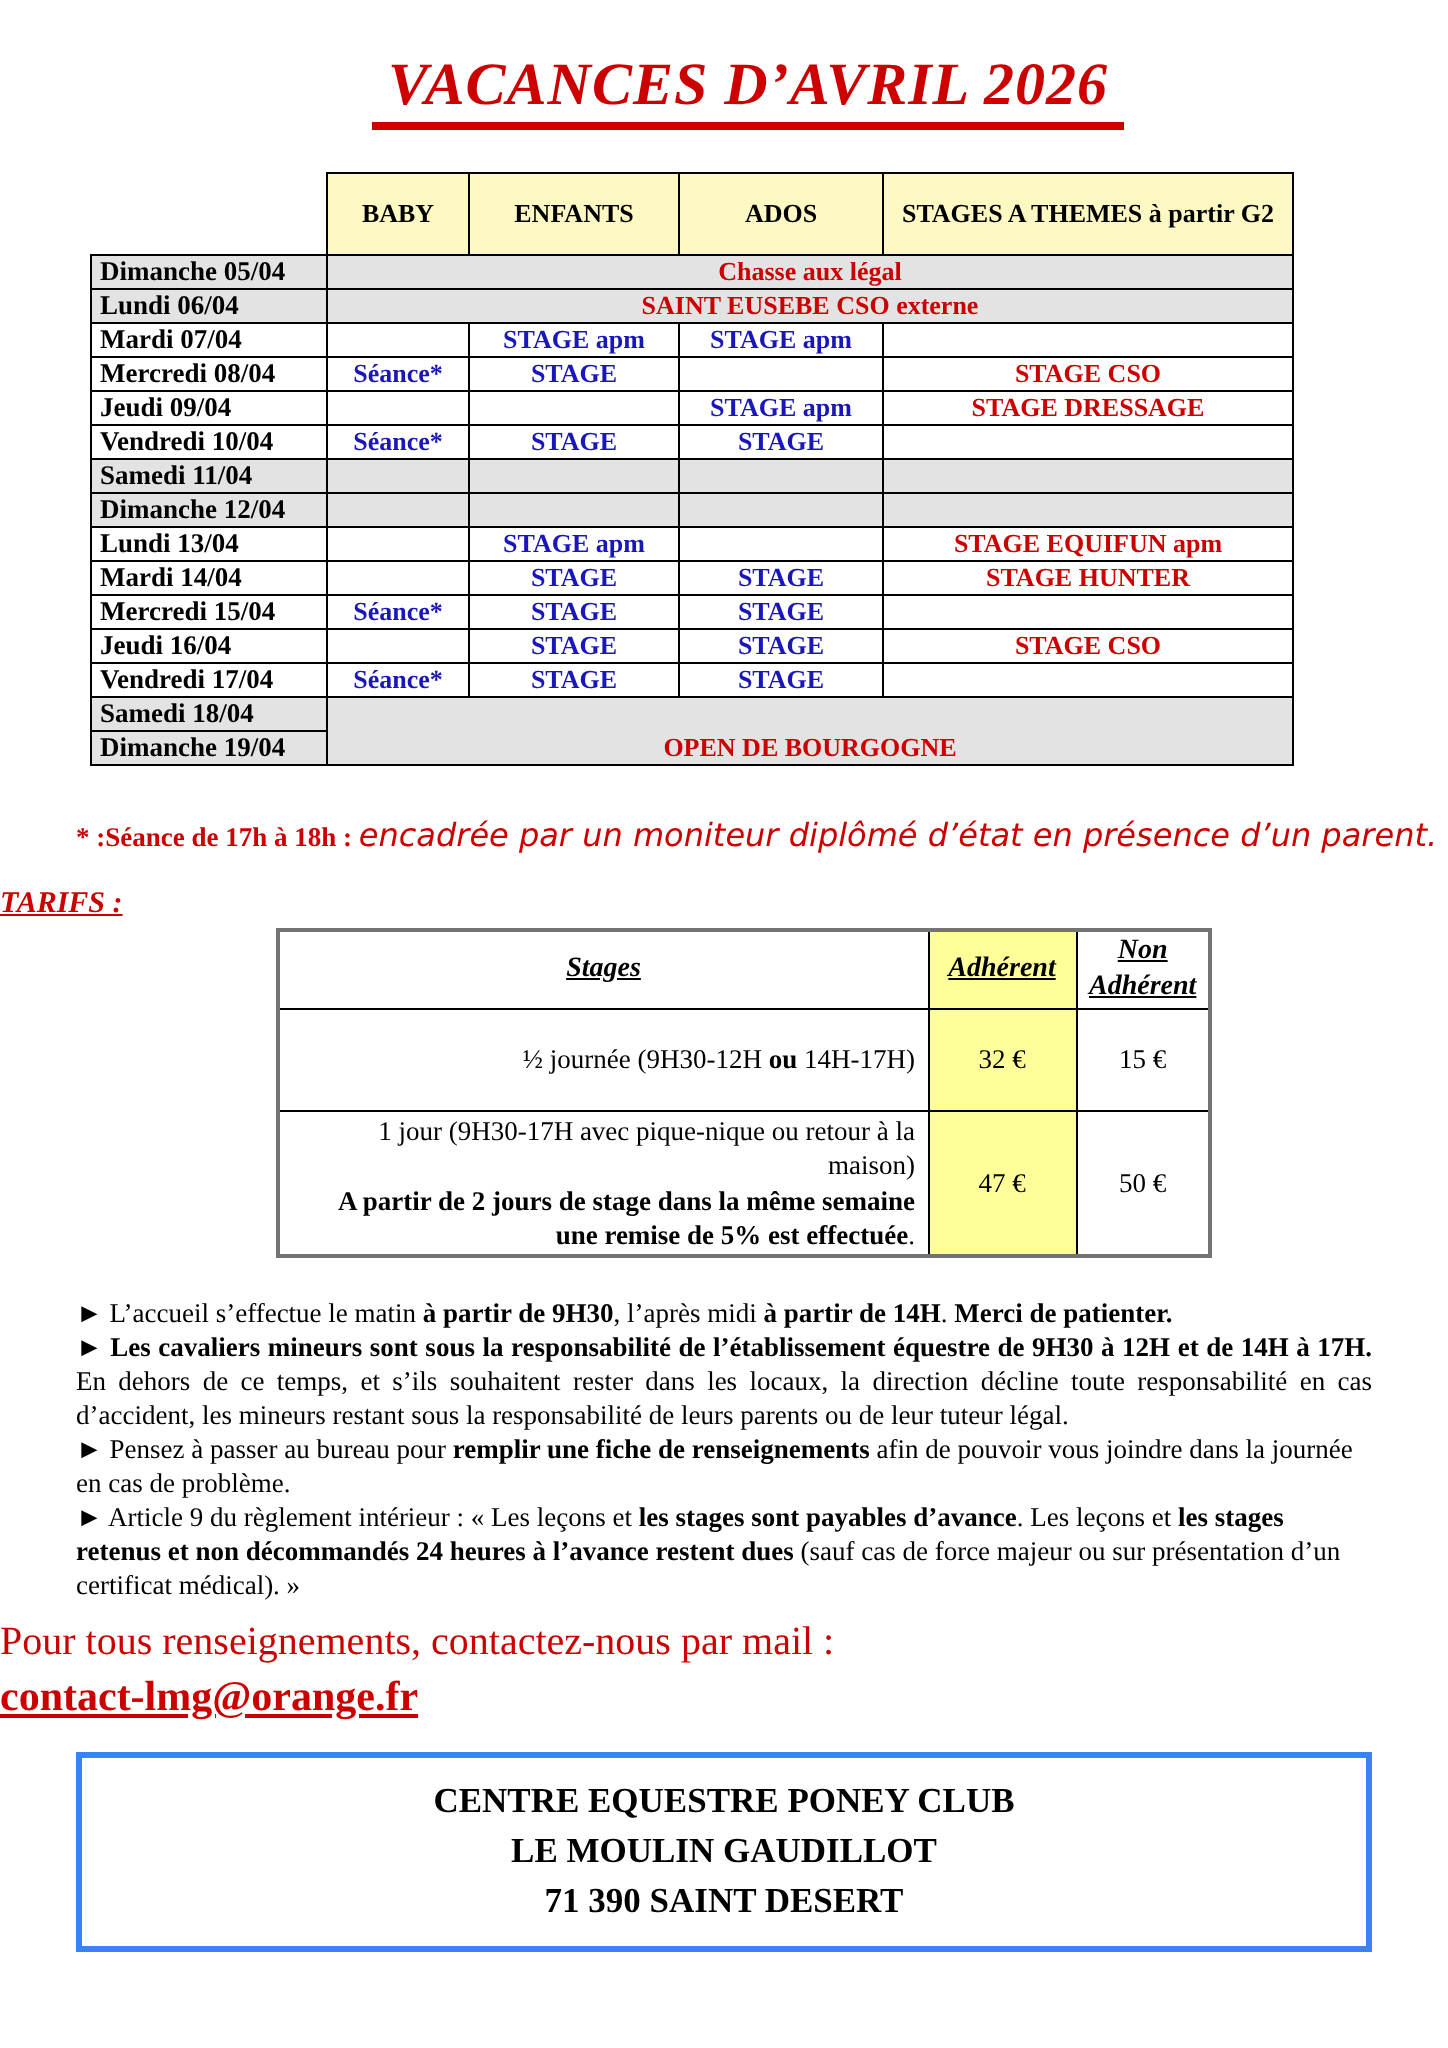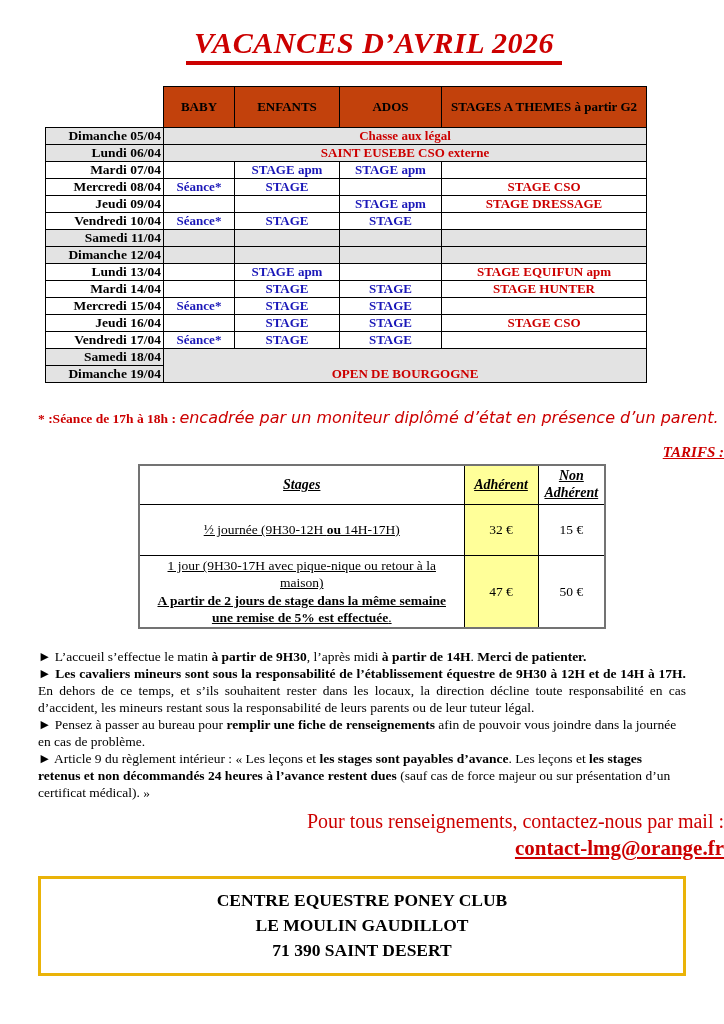--- a/index.html
+++ b/index.html
@@ -13,65 +13,65 @@
   .title{
     display:inline-block;color:var(--red);font-size:30px;font-weight:bold;
     font-style:italic;border-bottom:4px solid var(--red);padding:0 8px 1px;
     letter-spacing:.5px;
   }
   
   table.schedule{border-collapse:collapse;margin:21px 0 0 45px;table-layout:fixed;}
   .schedule th,.schedule td{border:1px solid #000;}
   th.colhead{
     height:40px;font-size:13px;font-weight:bold;text-align:center;
-    white-space:normal;line-height:1.25;padding:0 5px;vertical-align:middle;background:#c2410c;
+    white-space:normal;line-height:1.25;padding:0 5px;vertical-align:middle;background:#fef9c3;
   }
   th.corner{border:none;background:#fff;}
   .schedule td{
     height:16px;padding:0 2px;font-weight:bold;font-size:13px;text-align:center;
     overflow:hidden;white-space:nowrap;
   }
-  .schedule td.datecell{text-align:right;padding-left:4px;font-size:13.5px;}
+  .schedule td.datecell{text-align:left;padding-left:4px;font-size:13.5px;}
   tr.gray td{background:var(--gray);}
   .blue{color:var(--blue);}
   .red{color:var(--red);}
   td.event{color:var(--red);}
   td.mergedcell{vertical-align:bottom;padding-bottom:0;}
   
   .footnote{margin:25px 0 0 38px;font-size:13.5px;color:var(--red);}
   .fn-b{font-weight:bold;}
   .fn-rest{font-family:"DejaVu Sans", sans-serif;font-size:16px;font-style:italic;}
   
-  .tarifs-title{text-align:right;margin:16px 0 3px;}
+  .tarifs-title{text-align:left;margin:16px 0 3px;}
   .tarifs-title span{
     color:var(--red);font-weight:bold;font-style:italic;
     text-decoration:underline;font-size:15px;
   }
   table.tarifs{border-collapse:collapse;margin:0 0 0 138px;table-layout:fixed;border:2px solid #737373;}
   .tarifs td{border:1px solid #000;font-size:13.5px;padding:1px 6px;vertical-align:middle;}
   .tarifs tr.thead td{text-align:center;height:36px;}
   .hu{font-weight:bold;font-style:italic;text-decoration:underline;font-size:14px;line-height:1.2;}
   .yellow{background:var(--yellow);}
   .val{text-align:center;}
   .tarifs tr.r1 td{height:48px;}
   .tarifs tr.r2 td{height:54px;}
-  .lbl{text-align:center;padding-left:8px;line-height:1.28;text-decoration:underline;}
+  .lbl{text-align:right;padding-left:8px;line-height:1.28;}
   .lbl .block{display:block;}
   
   .paras{margin:19px 38px 0;}
   .paras p{margin:0;font-size:13.5px;line-height:17px;}
   .paras p.just{text-align:justify;}
   .b{font-weight:bold;}
   
-  .contact{text-align:right;margin-top:9px;color:var(--red);padding-left:48px;}
+  .contact{text-align:left;margin-top:9px;color:var(--red);}
   .contact-line1{font-size:20px;}
   .contact-email{font-size:21px;font-weight:bold;text-decoration:underline;margin-top:3px;}
   
   .address-box{
-    margin:15px 38px 0;border:3px solid #eab308;text-align:center;
+    margin:15px 38px 0;border:3px solid #3b82f6;text-align:center;
     font-weight:bold;font-size:17.5px;line-height:1.42;padding:9px 0 10px;
   }
 </style>
 </head>
 <body>
 
 <div class="title-wrap">
   <span class="title">VACANCES D’AVRIL 2026</span>
 </div>
 

